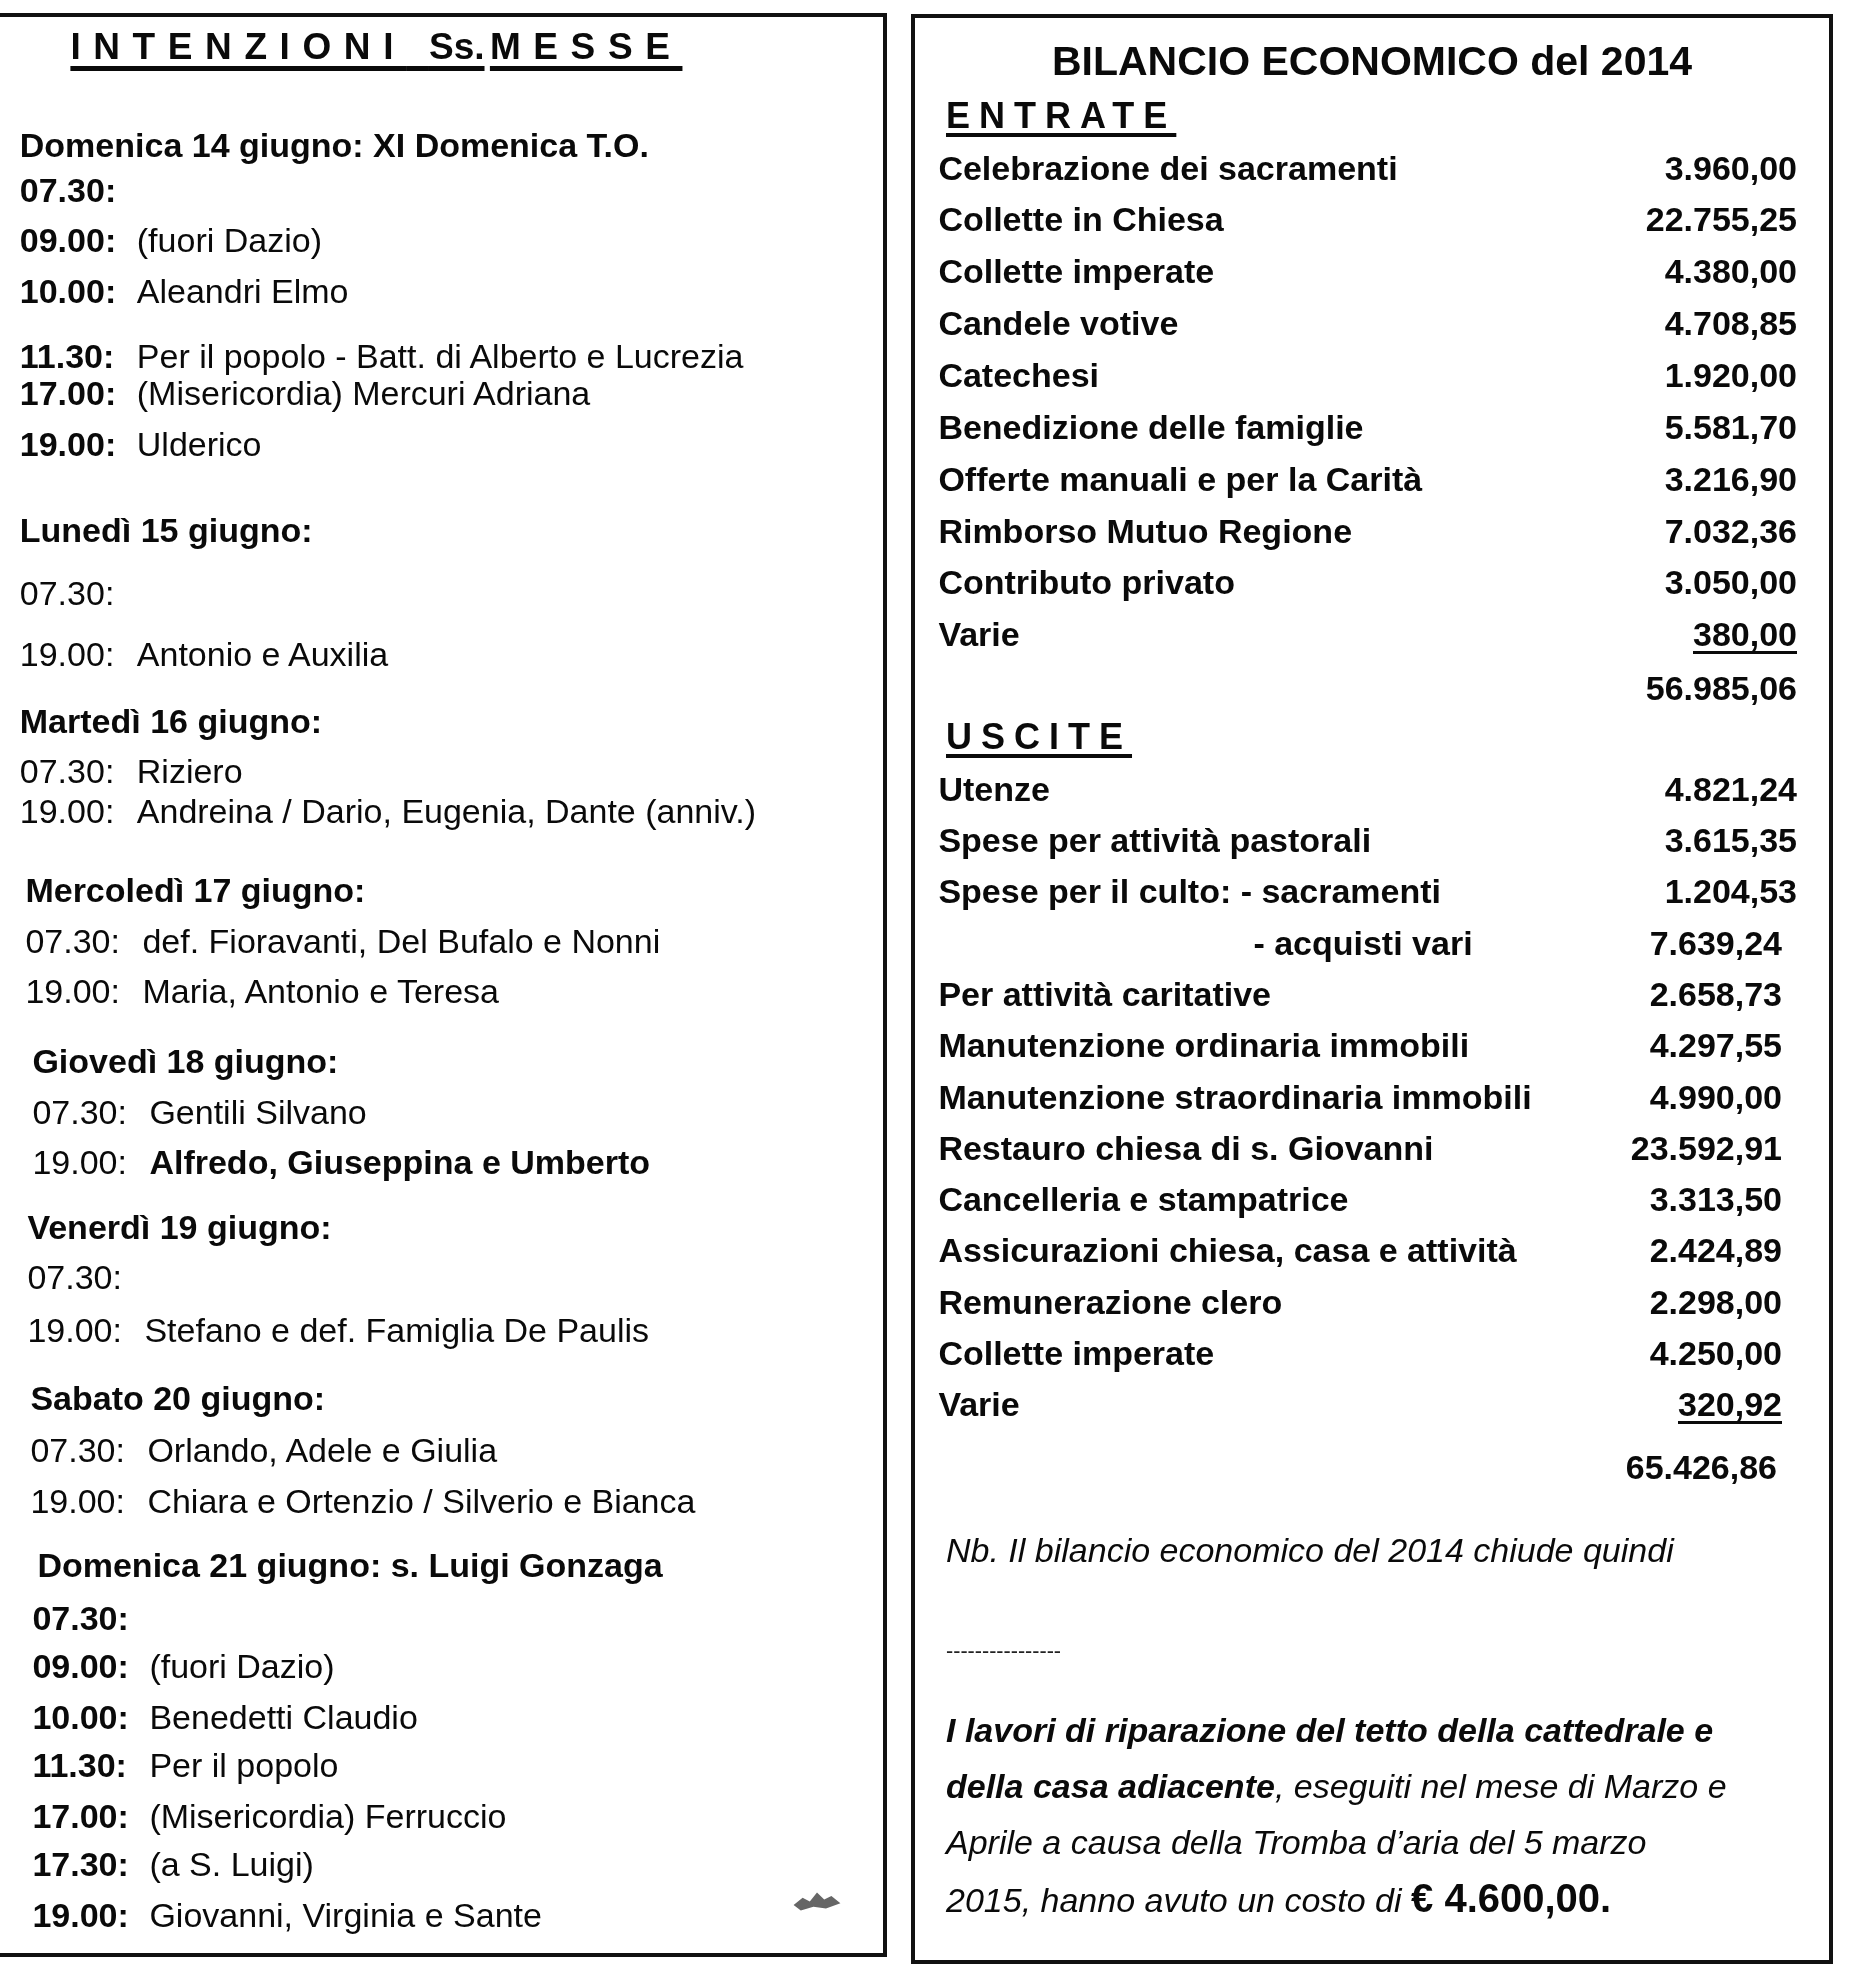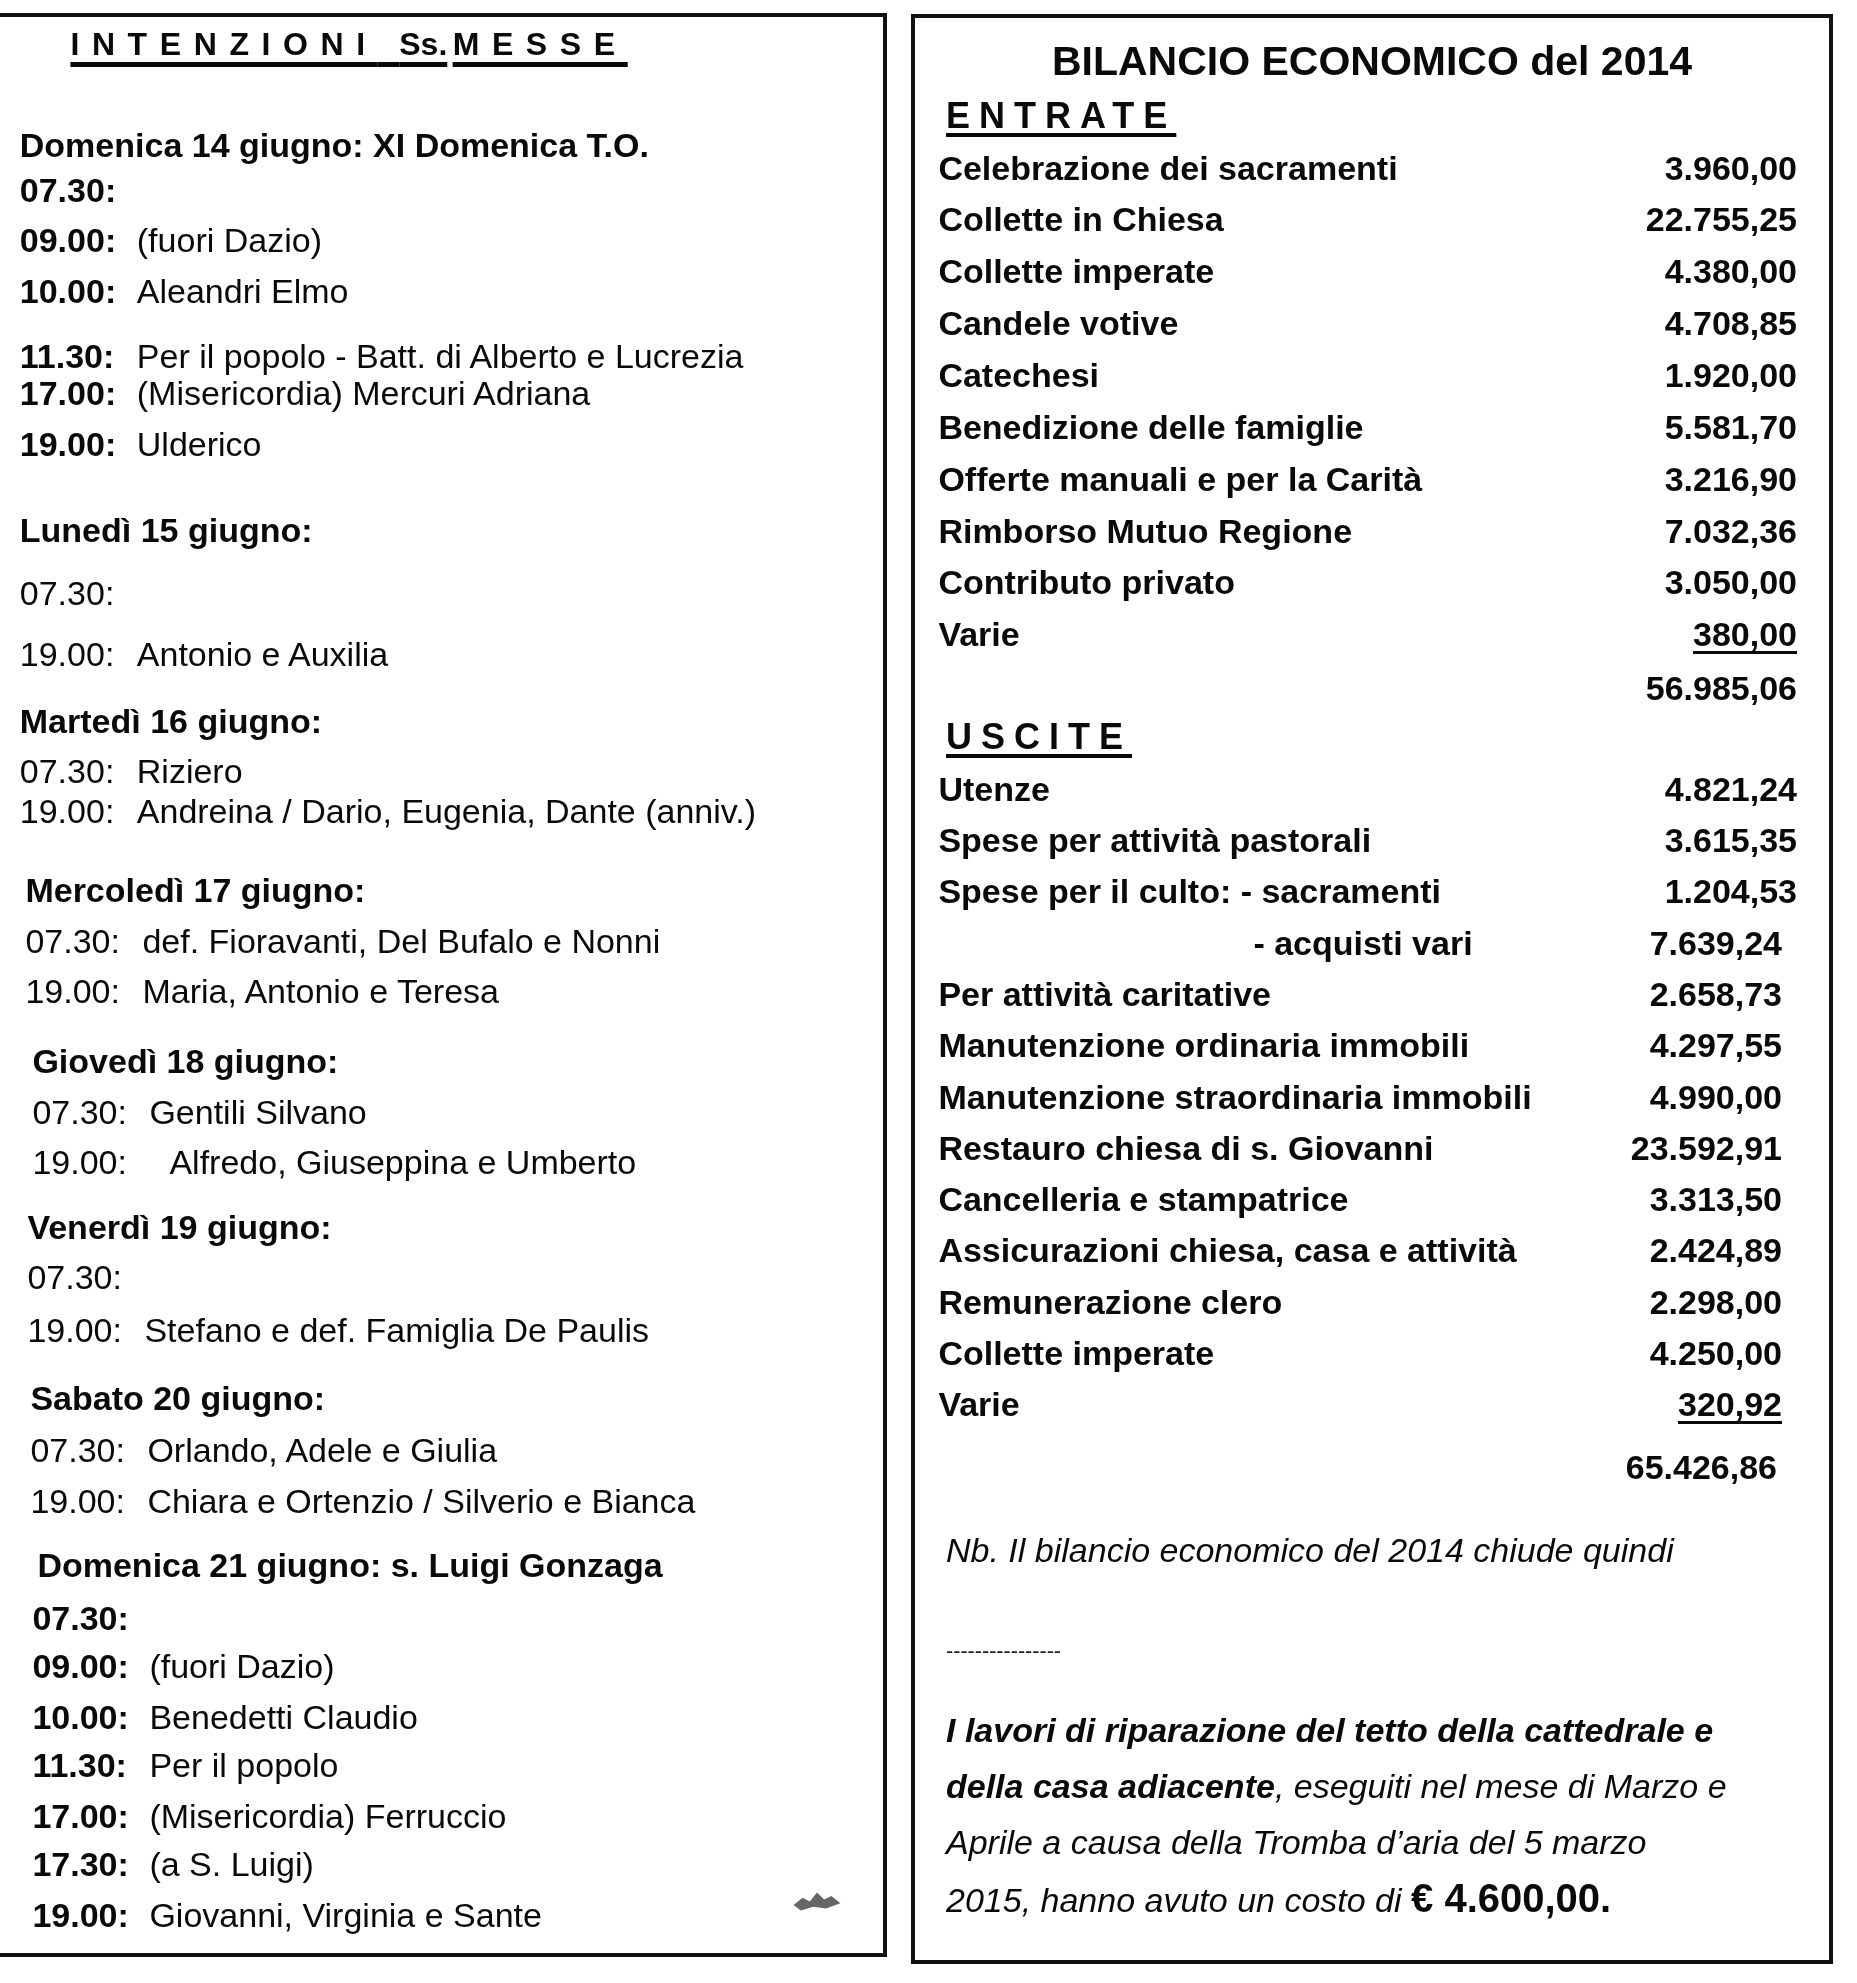--- a/index.html
+++ b/index.html
@@ -3,21 +3,21 @@
 <meta charset="utf-8">
 <style>
   html, body { margin: 0; padding: 0; background: #ffffff; }
   body { width: 1858px; height: 1984px; position: relative; overflow: hidden;
          font-family: "Liberation Sans", "DejaVu Sans", sans-serif; color: #0a0a0a; }
   .panel { position: absolute; box-sizing: border-box; background: #fff; }
   #left-panel { left: -3.6px; top: 12.6px; width: 891px; height: 1944px;
                 border-top: 4.5px solid #111; border-right: 4.5px solid #111; border-bottom: 4.5px solid #111; }
   #right-panel { left: 911px; top: 14.4px; width: 922px; height: 1950px; border: 4.5px solid #111; }
 
-  .l-title { position: absolute; left: 74px; top: 9px; font-size: 32px; font-weight: bold;
+  .l-title { position: absolute; left: 74px; top: 9px; font-size: 37px; font-weight: bold;
              letter-spacing: 12.6px; text-decoration: underline; text-decoration-thickness: 4.5px;
              text-underline-offset: 7.2px; white-space: nowrap; }
   .l-title .ss { letter-spacing: 0; margin-right: 5.4px; }
 
   .row { position: absolute; left: 23.4px; font-size: 34px; line-height: 40px; white-space: nowrap; }
   .row.bold { font-weight: bold; }
   .row .time { display: inline-block; min-width: 117px; }
   .day { position: absolute; left: 23.4px; font-size: 34px; font-weight: bold; white-space: nowrap; line-height: 40px; }
 
   .r-title { position: absolute; left: 0; right: 0; top: 20px; text-align: center;
@@ -56,21 +56,21 @@
       <div class="row" style="top: 556px; left: 23.4px;"><span class="time">07.30:</span><span style="font-weight: normal;"></span></div>
       <div class="row" style="top: 617px; left: 23.4px;"><span class="time">19.00:</span><span style="font-weight: normal;">Antonio e Auxilia</span></div>
       <div class="day" style="top: 684px; left: 23.4px;">Martedì 16 giugno:</div>
       <div class="row" style="top: 734px; left: 23.4px;"><span class="time">07.30:</span><span style="font-weight: normal;">Riziero</span></div>
       <div class="row" style="top: 774px; left: 23.4px;"><span class="time">19.00:</span><span style="font-weight: normal;">Andreina / Dario, Eugenia, Dante (anniv.)</span></div>
       <div class="day" style="top: 853px; left: 29px;">Mercoledì 17 giugno:</div>
       <div class="row" style="top: 904px; left: 29px;"><span class="time">07.30:</span><span style="font-weight: normal;">def. Fioravanti, Del Bufalo e Nonni</span></div>
       <div class="row" style="top: 954px; left: 29px;"><span class="time">19.00:</span><span style="font-weight: normal;">Maria, Antonio e Teresa</span></div>
       <div class="day" style="top: 1024px; left: 36px;">Giovedì  18 giugno:</div>
       <div class="row" style="top: 1075px; left: 36px;"><span class="time">07.30:</span><span style="font-weight: normal;">Gentili Silvano</span></div>
-      <div class="row" style="top: 1125px; left: 36px;"><span class="time">19.00:</span><span style="font-weight: normal; margin-left: 20px;">Alfredo, Giuseppina e Umberto</span></div>
+      <div class="row" style="top: 1125px; left: 36px;"><span class="time">19.00:</span><span style="font-weight: bold;">Alfredo, Giuseppina e Umberto</span></div>
       <div class="day" style="top: 1190px; left: 31px;">Venerdì 19 giugno:</div>
       <div class="row" style="top: 1240px; left: 31px;"><span class="time">07.30:</span><span style="font-weight: normal;"></span></div>
       <div class="row" style="top: 1293px; left: 31px;"><span class="time">19.00:</span><span style="font-weight: normal;">Stefano e def. Famiglia De Paulis</span></div>
       <div class="day" style="top: 1361px; left: 34px;">Sabato 20 giugno:</div>
       <div class="row" style="top: 1413px; left: 34px;"><span class="time">07.30:</span><span style="font-weight: normal;">Orlando, Adele e Giulia</span></div>
       <div class="row" style="top: 1464px; left: 34px;"><span class="time">19.00:</span><span style="font-weight: normal;">Chiara e Ortenzio  / Silverio e Bianca</span></div>
       <div class="day" style="top: 1528px; left: 41px;">Domenica 21 giugno:  s. Luigi Gonzaga</div>
       <div class="row bold" style="top: 1581px; left: 36px;"><span class="time">07.30:</span><span style="font-weight: normal;"></span></div>
       <div class="row bold" style="top: 1629px; left: 36px;"><span class="time">09.00:</span><span style="font-weight: normal;">(fuori Dazio)</span></div>
       <div class="row bold" style="top: 1680px; left: 36px;"><span class="time">10.00:</span><span style="font-weight: normal;">Benedetti Claudio</span></div>

